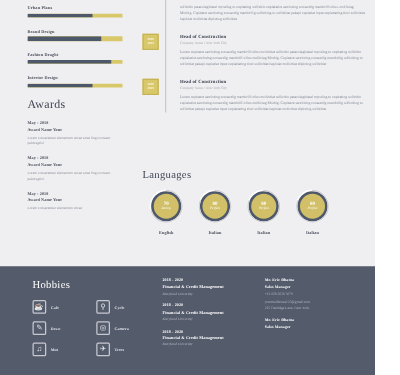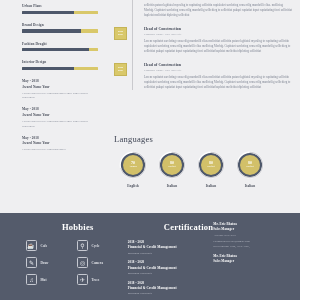--- a/index.html
+++ b/index.html
@@ -119,22 +119,22 @@
     position: absolute; left: 0; top: 213px;
     width: 300px; height: 87px;
     background: #545b6b; padding: 9px 14px 0 26px;
     display: flex;
   }
   .f-col-hobbies { width: 112px; }
   .f-col-cert { width: 88px; }
   .f-col-ref { width: 80px; }
   .f-title {
     font-family: "Liberation Serif", serif;
-    font-size: 8.5px; font-weight: bold; color: #ffffff;
-    letter-spacing: .25px; margin-bottom: 8px; margin-left: 36px;
+    font-size: 8.5px; font-weight: normal; color: #ffffff;
+    letter-spacing: .25px; margin-bottom: 8px;
   }
   .hobby-grid { display: flex; flex-wrap: wrap; gap: 6px 7px; width: 100px; }
   .hobby { display: flex; align-items: center; gap: 3.5px; width: 44px; }
   .hobby-icon {
     width: 11px; height: 11px; border: .7px solid #c6c9d1;
     border-radius: 1.5px; display: flex;
     align-items: center; justify-content: center;
     font-size: 6px; color: #e6e8ec; line-height: 1;
   }
   .hobby-label {
@@ -200,20 +200,21 @@
         </div>
         <div class="skill">
           <div class="skill-label">Interior Design</div>
           <div class="bar">
             <div class="bar-fill" style="width:68%"></div>
           </div>
         </div>
       </div>
 
       <div>
+        <div class="awards-title">Awards</div>
 
         <div class="award">
           <div class="award-date">May - 2018</div>
           <div class="award-name">Award Name Your</div>
           <div class="award-desc">Lorem consectetuer elementum smset amet lingo consect pakcragtioi</div>
         </div>
         <div class="award">
           <div class="award-date">May - 2018</div>
           <div class="award-name">Award Name Your</div>
           <div class="award-desc">Lorem consectetuer elementum smset amet lingo consect pakcragtioi</div>
@@ -350,21 +351,20 @@
           <div class="hobby-label">Mut</div>
         </div>
         <div class="hobby">
           <div class="hobby-icon">✈</div>
           <div class="hobby-label">Trees</div>
         </div>
       </div>
     </div>
 
     <div class="f-col-cert">
-      <div class="f-title">Certification</div>
       <div class="cert">
         <div class="cert-date">2018 - 2020</div>
         <div class="cert-name">Financial &amp; Credit Management</div>
         <div class="cert-org">Maryland University</div>
       </div>
       <div class="cert">
         <div class="cert-date">2018 - 2020</div>
         <div class="cert-name">Financial &amp; Credit Management</div>
         <div class="cert-org">Maryland University</div>
       </div>

